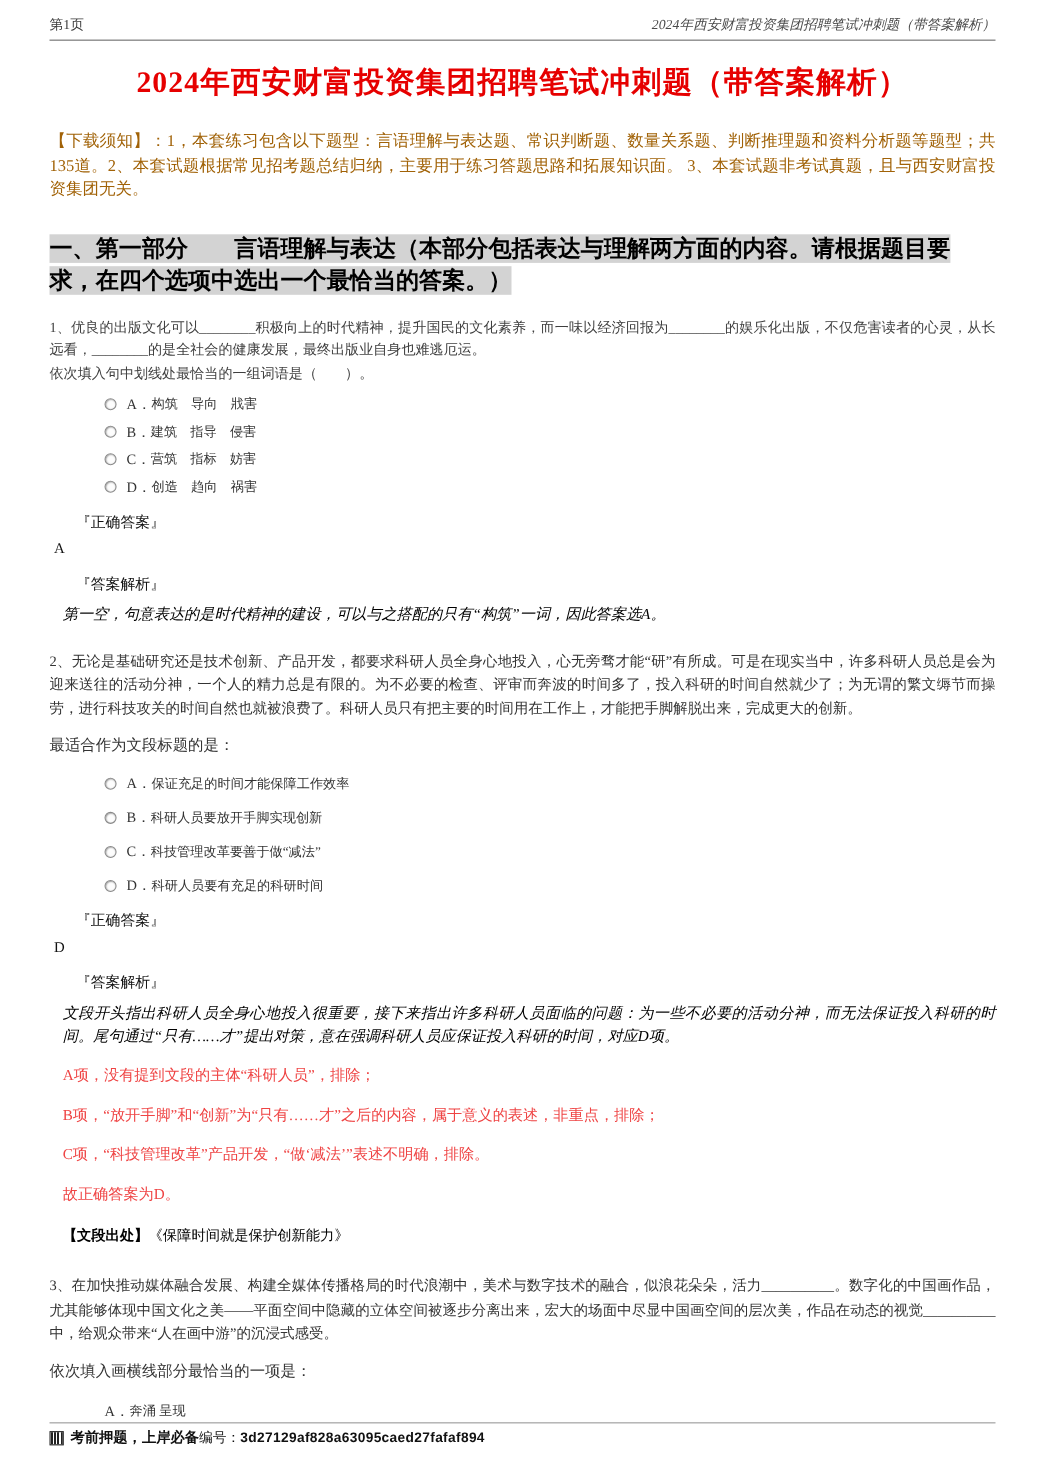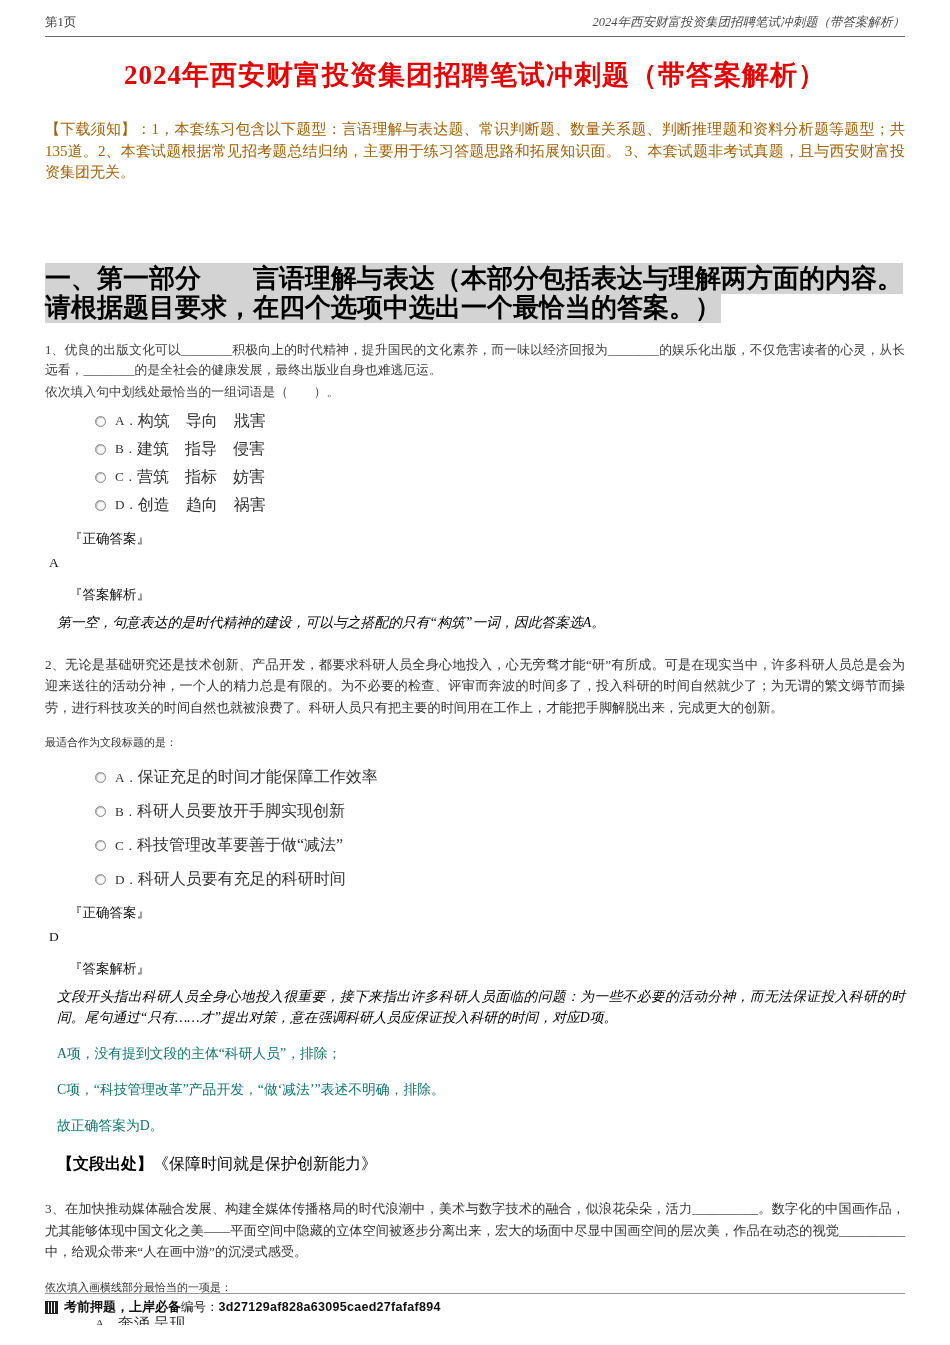--- a/index.html
+++ b/index.html
@@ -13,45 +13,45 @@
   .doc-header { display:flex; justify-content:space-between; align-items:flex-end;
     font-size:12.5px; color:#3c3c3c; padding-bottom:5px; }
   .doc-header .hdr-right { font-style:italic; color:#4a4a4a; }
   .header-rule { border-top:1px solid #6b6b6b; }
 
   .doc-title { margin-top:20px; text-align:center; color:#e60000; font-size:27px;
     font-weight:bold; letter-spacing:1px; }
 
   .notice { margin-top:26px; font-size:15px; line-height:21.5px; color:#a16207; text-align:justify; }
 
-  .section-heading { margin-top:80px; font-size:26px; font-weight:bold; line-height:29px; color:#000; }
+  .section-heading { margin-top:28px; font-size:21px; font-weight:bold; line-height:29px; color:#000; }
   .section-heading .hl { background:#d3d3d3; padding:1px 0; }
 
   .question { margin-top:18px; }
   .q-stem-sm { font-size:12.8px; line-height:20px; color:#3f3f3f; text-align:justify; }
   .q-stem { font-size:13.2px; line-height:21.5px; color:#333; text-align:justify; }
   .q-prompt-sm { font-size:12.8px; line-height:20px; color:#3f3f3f; margin-top:2px; }
-  .q-prompt { font-size:11px; line-height:21px; color:#333; margin-top:14px; }
+  .q-prompt { font-size:14px; line-height:21px; color:#333; margin-top:14px; }
 
   .options { margin:9px 0 0 50px; }
   .opt-row { display:flex; align-items:center; }
   .options.tight .opt-row { margin-bottom:7px; }
   .options.loose .opt-row { margin-bottom:13px; }
   .options.xloose .opt-row { margin-bottom:20px; }
   .radio { width:11px; height:11px; border:1px solid #8a8a8a; border-radius:50%;
     background:#fdfdfd; box-shadow:inset 0.5px 0.5px 1.5px rgba(0,0,0,.45); margin-right:9px;
     flex:0 0 auto; cursor:pointer; }
   .opt-label { font-size:13.2px; color:#333; }
-  .opt-text { font-size:16px; color:#333; }
+  .opt-text { font-size:12px; color:#333; }
 
   .ans-label { font-size:13.5px; color:#111; margin:14px 0 0 24px; line-height:18px; }
   .ans-letter { font-size:13.5px; color:#111; margin:6px 0 0 4px; line-height:18px; }
   .analysis { font-size:13.8px; line-height:21px; color:#000; margin:8px 0 0 12px; text-align:justify;font-style:italic; }
-  .analysis-para { font-size:13.8px; line-height:21px; color:#0f766e; margin:15px 0 0 12px; text-align:justify; }
-  .src-line { font-size:16px; line-height:21px; color:#000; margin:17px 0 0 12px; }
+  .analysis-para { font-size:13.8px; line-height:21px; color:#ef4444; margin:15px 0 0 12px; text-align:justify; }
+  .src-line { font-size:13px; line-height:21px; color:#000; margin:17px 0 0 12px;font-family:Liberation Mono, monospace; }
   .src-line .src-label { font-weight:bold; }
 
   .doc-footer-rule { position:absolute; left:45px; right:45px; bottom:31px; border-top:1px solid #999; }
   .doc-footer { position:absolute; left:45px; right:45px; bottom:9px; display:flex;
     align-items:center; }
   .footer-left { display:flex; align-items:center; gap:6px; font-size:13px; color:#111; font-weight:bold;
     font-family:"Liberation Sans", sans-serif; }
   .barcode { width:13px; height:13px; display:inline-block;
     background:repeating-linear-gradient(90deg,#222 0 2px,#fff 2px 3px,#222 3px 5px,#fff 5px 6px,#222 6px 8px,#fff 8px 9px,#222 9px 11px,#fff 11px 13px);
     border:1px solid #222; }
@@ -130,20 +130,21 @@
           <span class="radio"></span>
           <span class="opt-label">D．</span>
           <span class="opt-text">科研人员要有充足的科研时间</span>
         </div>
       </div>
       <p class="ans-label">『正确答案』</p>
       <p class="ans-letter">D</p>
       <p class="ans-label">『答案解析』</p>
       <p class="analysis">文段开头指出科研人员全身心地投入很重要，接下来指出许多科研人员面临的问题：为一些不必要的活动分神，而无法保证投入科研的时间。尾句通过“只有……才”提出对策，意在强调科研人员应保证投入科研的时间，对应D项。</p>
       <p class="analysis-para">A项，没有提到文段的主体“科研人员”，排除；</p>
+      <p class="analysis-para">B项，“放开手脚”和“创新”为“只有……才”之后的内容，属于意义的表述，非重点，排除；</p>
       <p class="analysis-para">C项，“科技管理改革”产品开发，“做‘减法’”表述不明确，排除。</p>
       <p class="analysis-para">故正确答案为D。</p>
       <p class="src-line"><span class="src-label">【文段出处】</span><span>《保障时间就是保护创新能力》</span></p>
     </section>
 
     <section class="question" style="margin-top:24px;">
       <p class="q-stem">3、在加快推动媒体融合发展、构建全媒体传播格局的时代浪潮中，美术与数字技术的融合，似浪花朵朵，活力__________。数字化的中国画作品，尤其能够体现中国文化之美——平面空间中隐藏的立体空间被逐步分离出来，宏大的场面中尽显中国画空间的层次美，作品在动态的视觉__________中，给观众带来“人在画中游”的沉浸式感受。</p>
       <p class="q-prompt">依次填入画横线部分最恰当的一项是：</p>
       <div class="options xloose" style="margin-top:16px;">
         <div class="opt-row">

